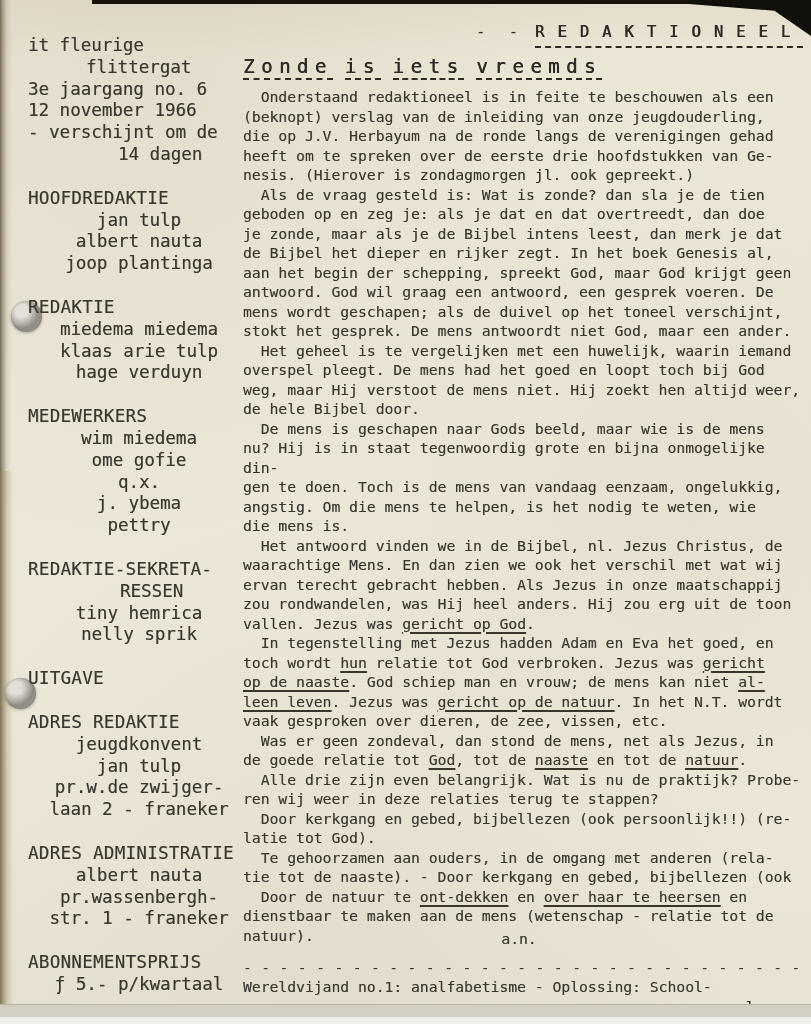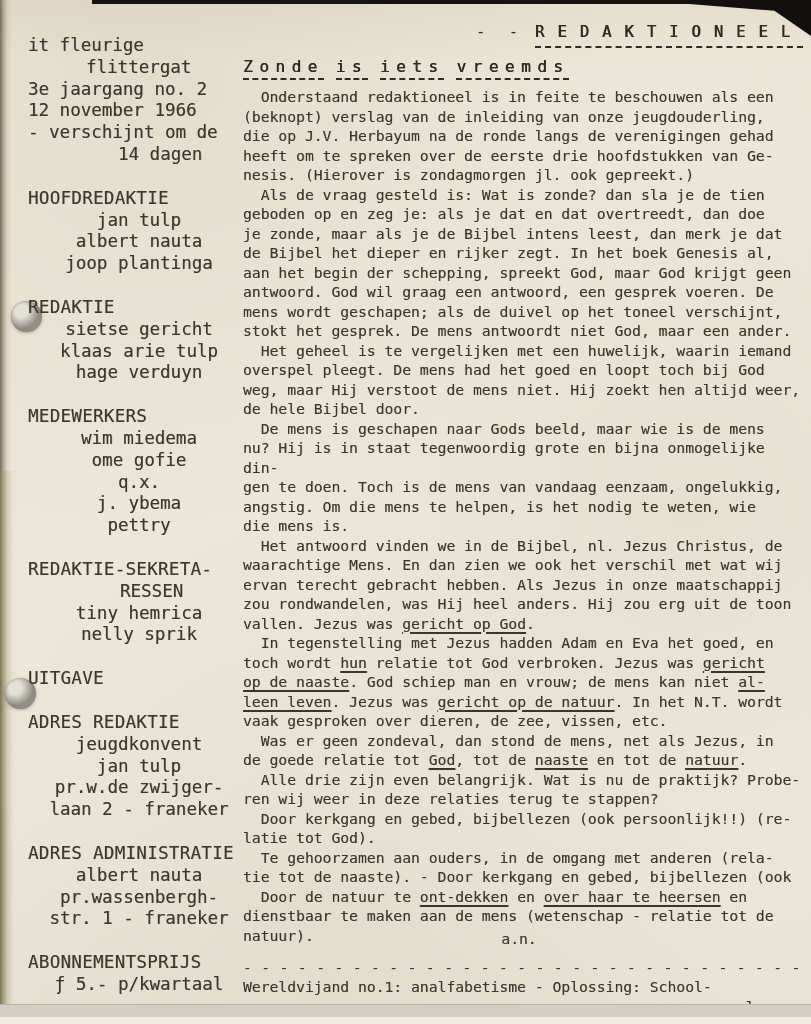--- a/index.html
+++ b/index.html
@@ -64,21 +64,21 @@
     position:absolute; left:243px; top:22px; width:564px;
     font-size:14.7px; line-height:19.5px;
   }
   .doc-header{ text-align:right; padding-right:4px; white-space:nowrap; color:#2f2b24; }
   .dash-prefix{ letter-spacing:7px; margin-right:10px; font-size:15.5px; }
   .doc-title{
     display:inline-block; font-size:15.5px; font-weight:normal;
     letter-spacing:13px; text-shadow:.6px 0 0 currentColor;
     border-bottom:2.5px dashed #2f2b24; padding-bottom:3px;
   }
-  .article-title{ margin-top:9px; font-size:16px; font-weight:normal; color:#2f2b24; white-space:nowrap; }
+  .article-title{ margin-top:9px; font-size:19px; font-weight:normal; color:#2f2b24; white-space:nowrap; }
   .title-word{
     display:inline-block; letter-spacing:6.5px; margin-right:12px;
     border-bottom:2.5px dashed #2f2b24; padding-bottom:2px;
     text-shadow:.5px 0 0 currentColor;
   }
   .paragraphs{ margin-top:7px; }
   .para{ white-space:pre-wrap; text-shadow:.35px 0 0 rgba(58,54,46,.4); }
   .para u, .footer u{ text-decoration:underline; text-decoration-thickness:1.6px; text-underline-offset:2.5px; }
   .signature{ text-align:center; padding-right:12px; margin-top:-16px; text-shadow:.35px 0 0 rgba(58,54,46,.4); }
   .footer{ margin-top:9px; }
@@ -95,30 +95,30 @@
   <div class="left-edge"></div>
   <div class="left-tint"></div>
   <div class="hole hole-1"></div>
   <div class="hole hole-2"></div>
 
   <aside class="sidebar">
     <div>
 
     <div class="sb-line sb-p">it fleurige</div>
         <div class="sb-line sb-r1">flittergat</div>
-        <div class="sb-line sb-p">3e jaargang no. 2</div>
+        <div class="sb-line sb-p">3e jaargang no. 6</div>
         <div class="sb-line sb-p">12 november 1966</div>
         <div class="sb-line sb-p">- verschijnt om de</div>
         <div class="sb-line sb-r2">14 dagen</div>
         <div class="sb-line sb-h">HOOFDREDAKTIE</div>
         <div class="sb-line sb-n">jan tulp</div>
         <div class="sb-line sb-n">albert nauta</div>
         <div class="sb-line sb-n">joop plantinga</div>
         <div class="sb-line sb-h">REDAKTIE</div>
-        <div class="sb-line sb-n">sietse gericht</div>
+        <div class="sb-line sb-n">miedema miedema</div>
         <div class="sb-line sb-n">klaas arie tulp</div>
         <div class="sb-line sb-n">hage verduyn</div>
         <div class="sb-line sb-h">MEDEWERKERS</div>
         <div class="sb-line sb-n">wim miedema</div>
         <div class="sb-line sb-n">ome gofie</div>
         <div class="sb-line sb-n">q.x.</div>
         <div class="sb-line sb-n">j. ybema</div>
         <div class="sb-line sb-n">pettry</div>
         <div class="sb-line sb-h">REDAKTIE-SEKRETA-</div>
         <div class="sb-line sb-r3">RESSEN</div>

